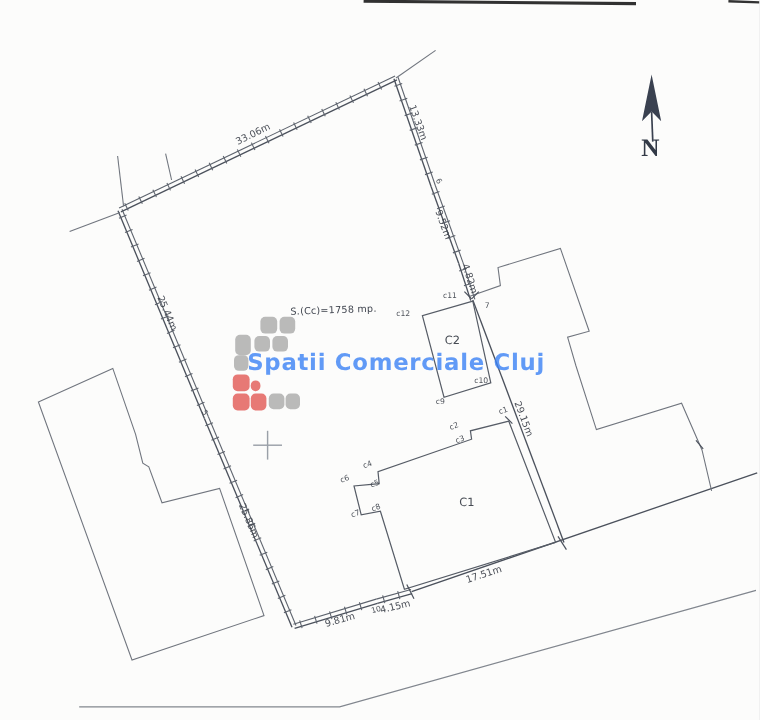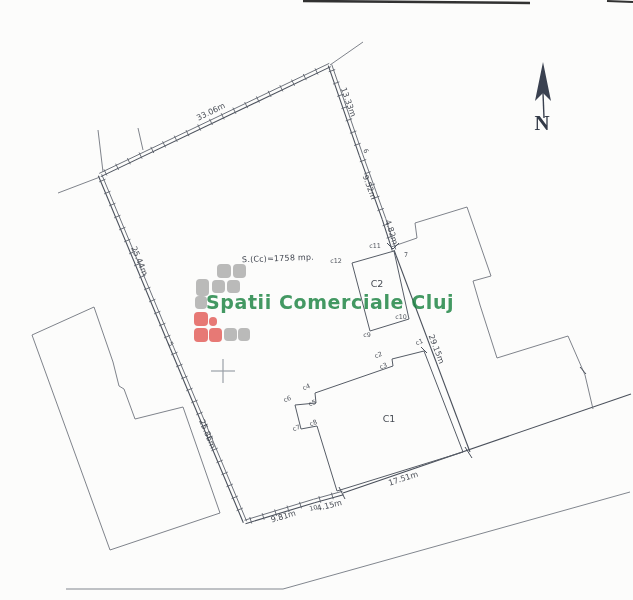--- a/index.html
+++ b/index.html
@@ -13,21 +13,21 @@
   svg text.meas{font-size:8px;font-family:"DejaVu Sans",sans-serif;opacity:.92;}
   svg text.pt{font-size:6.4px;font-family:"DejaVu Sans",sans-serif;opacity:.9;}
   svg text.bld{font-size:9.5px;font-family:"DejaVu Sans",sans-serif;opacity:.95;}
   svg text.north-n{font-size:21px;font-family:"Liberation Serif",serif;font-weight:bold;fill:#333a47;}
   .area-label{
     position:absolute;left:242px;top:254px;font-size:8px;color:#40454f;
     transform:rotate(-2deg);letter-spacing:.2px;white-space:nowrap;
   }
   .watermark-text{
     position:absolute;left:206px;top:291px;font-size:19px;font-weight:bold;
-    color:#15803d;opacity:.8;letter-spacing:.6px;white-space:nowrap;
+    color:#3b82f6;opacity:.8;letter-spacing:.6px;white-space:nowrap;
   }
   .logo{position:absolute;left:0;top:0;width:0;height:0;}
   .logo .sq{position:absolute;opacity:.78;}
 </style>
 </head>
 <body>
 
 <div class="page">
   <svg class="plan" id="plan-svg" width="633" height="600" viewBox="0 0 633 600">
       <line x1="100.7766198951472" y1="176.62384159894415" x2="330.77661989514723" y2="66.62384159894417" stroke="#4b515c" stroke-width="1.1" opacity="1"></line>

